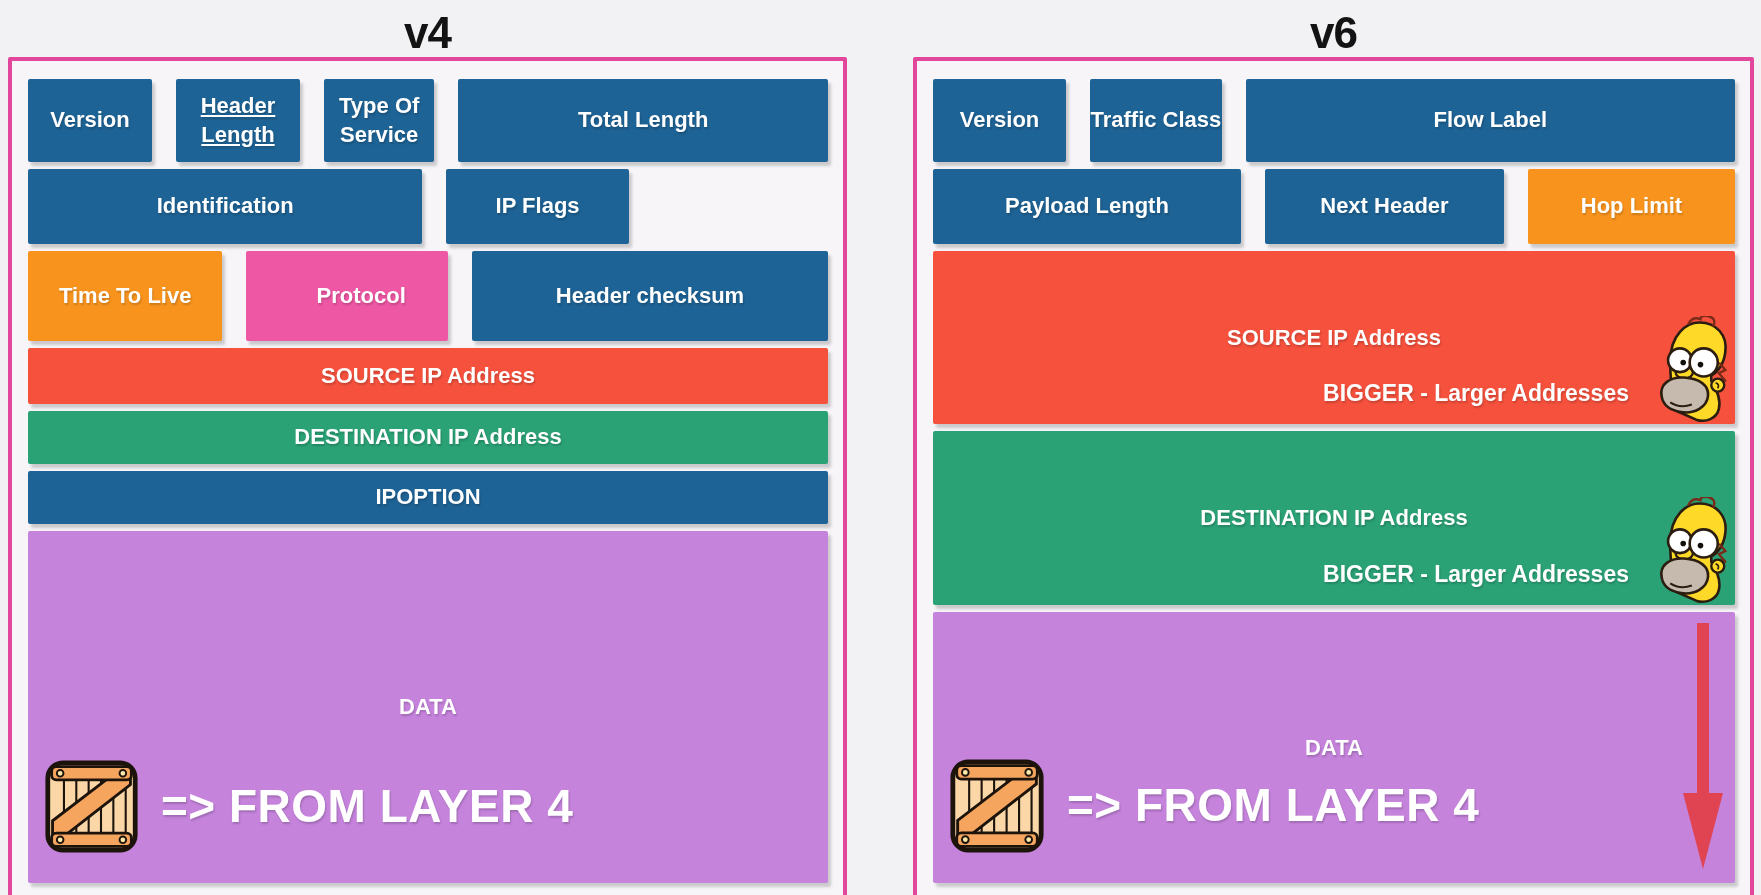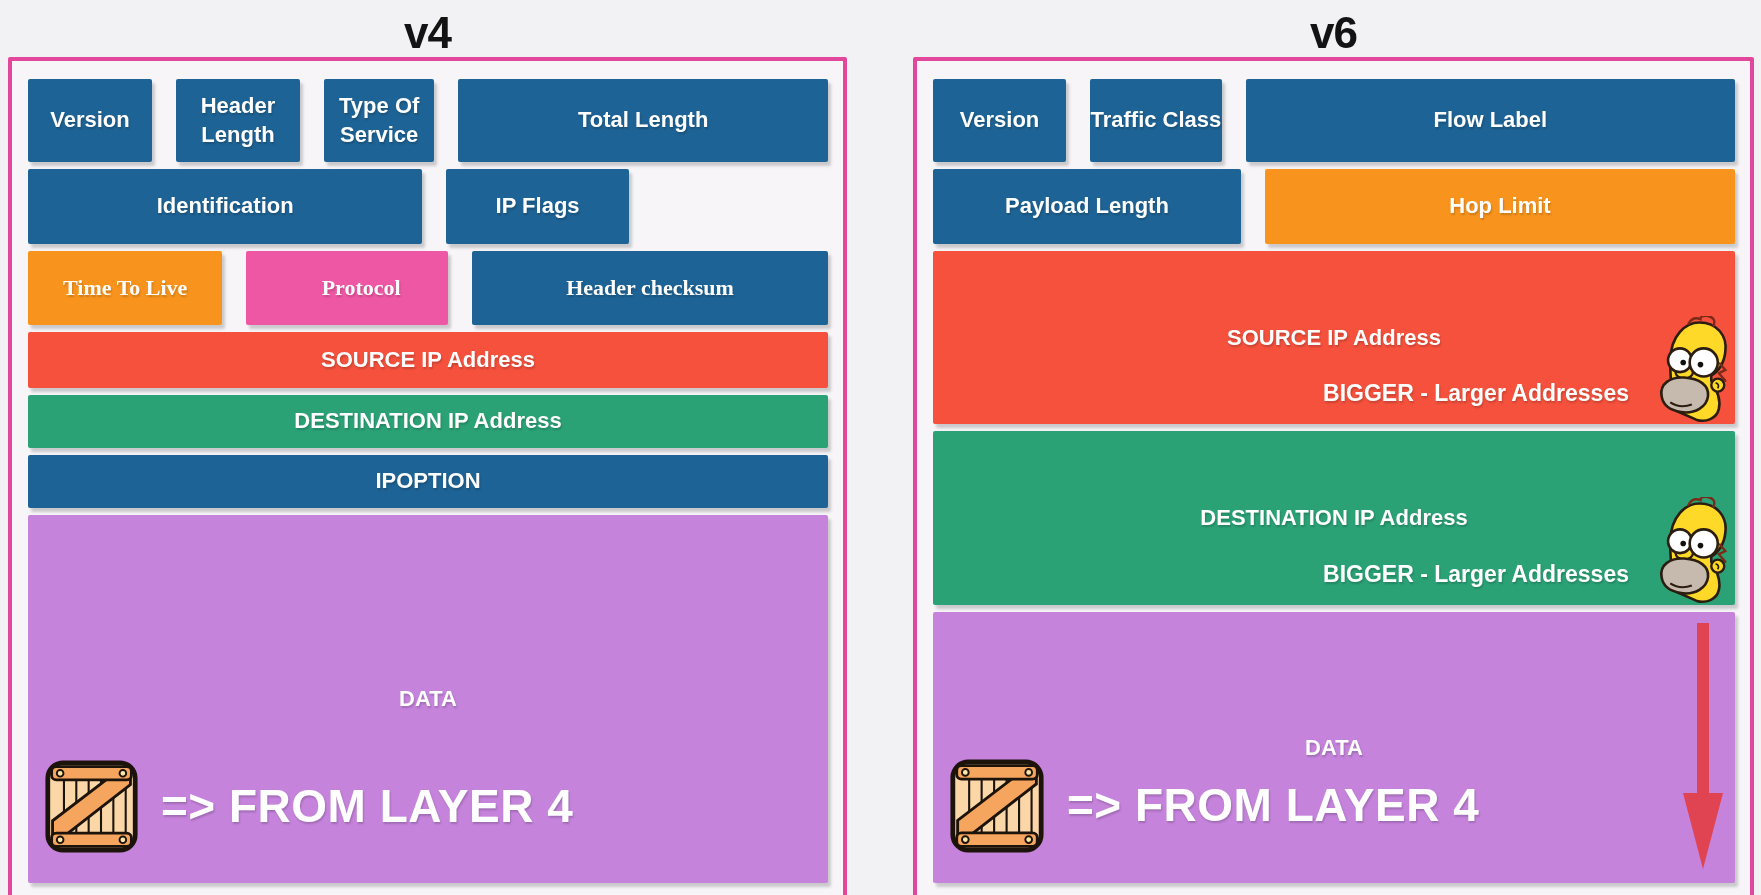--- a/index.html
+++ b/index.html
@@ -21,21 +21,21 @@
   .panel{
     position:absolute;top:42px;height:842px;box-sizing:border-box;
     border:4px solid var(--panel-border,#E2479B);
     background:#F7F5F8;border-radius:2px;
     padding:18px 15px 12px 16px;
     display:flex;flex-direction:column;gap:7px;
   }
   #panel-v4{left:8px;width:839px;}
   #panel-v6{left:913px;width:841px;}
   .row{display:flex;gap:24px;flex:0 0 auto;}
-  .r1{height:83px;} .r2{height:75px;} .r3{height:74px;font-family:Liberation Serif, serif;}
+  .r1{height:83px;} .r2{height:75px;} .r3{height:90px;}
   .band{height:53px;flex:0 0 auto;}
   .band-src{height:56px;}
   .tall-src{height:173px;flex:0 0 auto;}
   .tall-dst{height:174px;flex:0 0 auto;}
   .block{
     display:flex;align-items:center;justify-content:center;
     color:#fff;font-weight:bold;font-size:22px;line-height:1.3;
     text-align:center;border-radius:2px;box-sizing:border-box;
     box-shadow:3px 4px 3px rgba(100,100,100,0.30);
     text-shadow:1px 2px 2px rgba(0,0,0,0.18);
@@ -65,21 +65,21 @@
   }
   .layer4-row{
     position:absolute;left:16px;bottom:29px;
     display:flex;align-items:center;gap:22px;
   }
   .layer4-text{
     font-size:46px;font-weight:800;letter-spacing:0.5px;white-space:nowrap;
   }
   .down-arrow{position:absolute;right:10px;top:10px;height:calc(100% - 22px);}
   
-  .w-v4-version{width:15.5%;} .w-v4-hlen{width:15.5%;} .w-v4-tos{width:13.8%;}
+  .w-v4-version{width:15.5%;} .w-v4-hlen{width:15.5%;text-decoration:underline;} .w-v4-tos{width:13.8%;}
   .w-v4-ident{width:49.3%;} .w-v4-flags{width:22.8%;}
   .w-v4-ttl{width:24.3%;} .w-v4-proto{width:25.2%;}
   
   .w-v6-version{width:16.6%;} .w-v6-traffic{width:16.4%;}
   .w-v6-payload{width:38.4%;} .w-v6-next{width:29.8%;}
 </style>
 </head>
 <body>
 
 <svg width="0" height="0" style="position:absolute" aria-hidden="true">
@@ -159,20 +159,21 @@
   </div>
 
   <div class="panel" id="panel-v6">
     <div class="row r1">
       <div class="block b-blue fx w-v6-version">Version</div>
       <div class="block b-blue fx w-v6-traffic">Traffic Class</div>
       <div class="block b-blue grow">Flow Label</div>
     </div>
     <div class="row r2">
       <div class="block b-blue fx w-v6-payload">Payload Length</div>
+      <div class="block b-blue fx w-v6-next">Next Header</div>
       <div class="block b-orange grow">Hop Limit</div>
     </div>
     <div class="block b-red tall tall-src">
       <div class="tall-main">SOURCE IP Address</div>
       <div class="tall-note">BIGGER - Larger Addresses</div>
       <svg class="homer" width="78" height="108" viewBox="0 0 66 100" preserveAspectRatio="xMidYMax meet">
           <use href="#homer-def"></use>
         </svg>
     </div>
     <div class="block b-green tall tall-dst">

